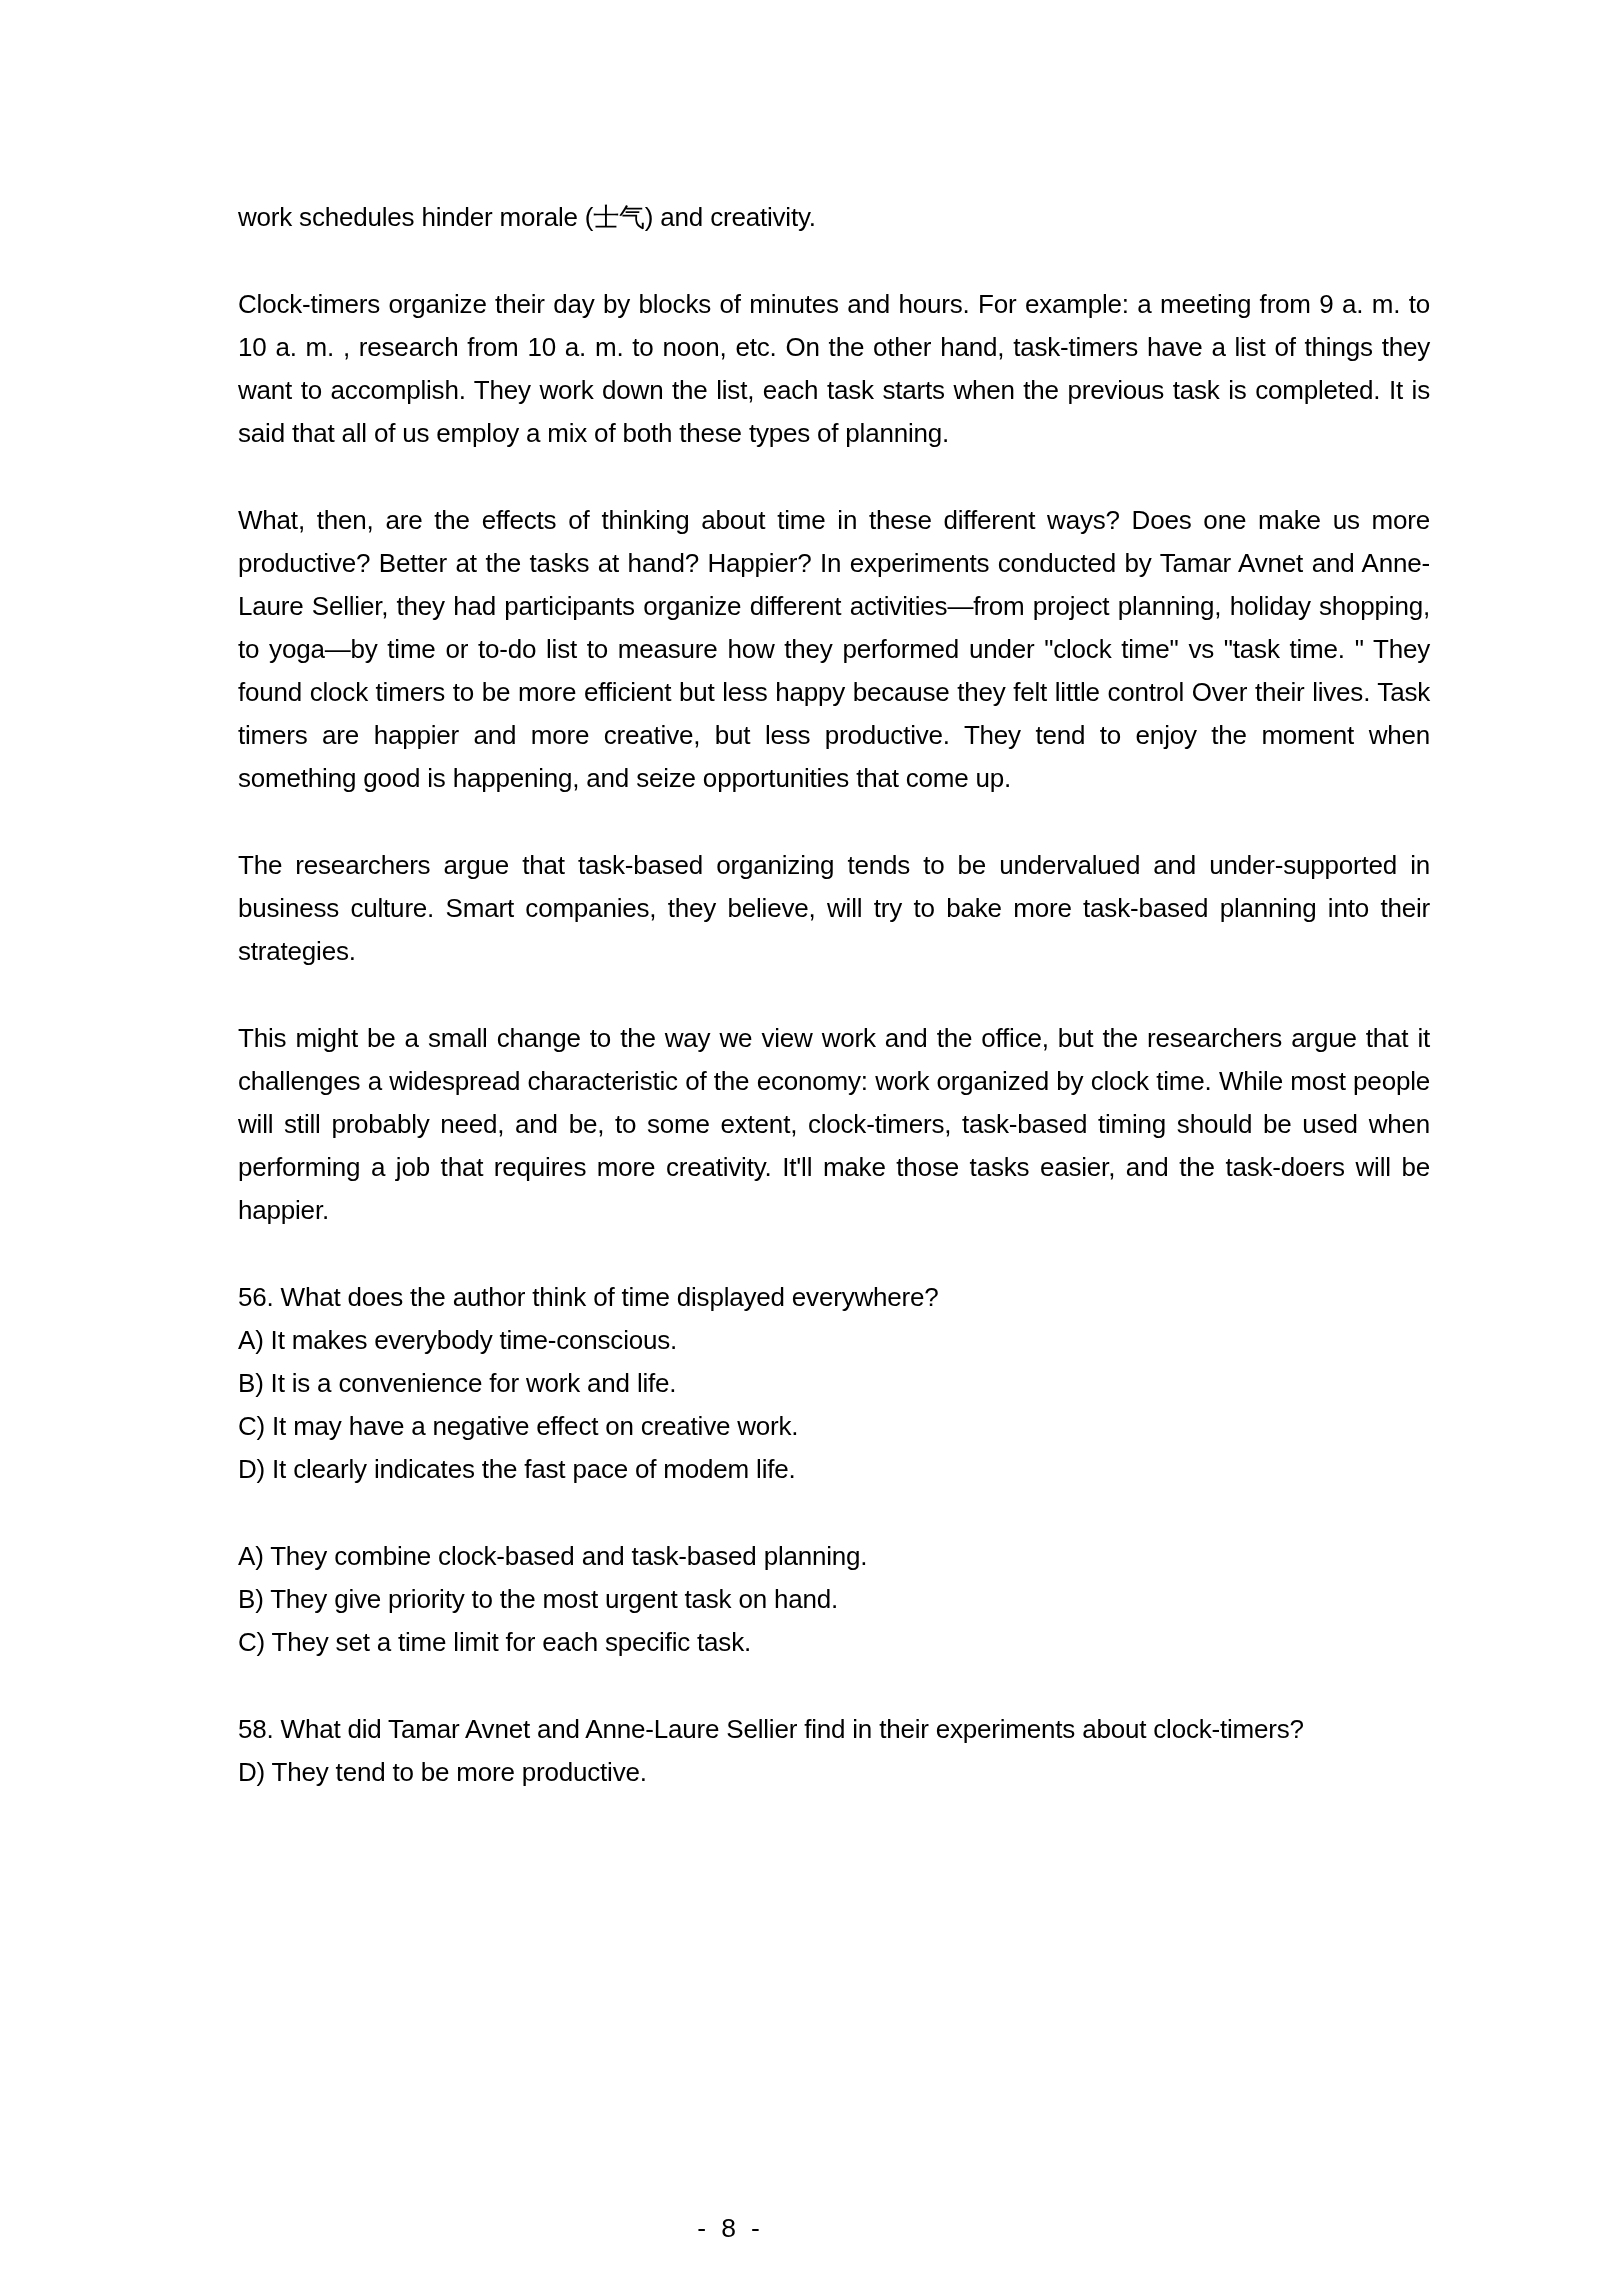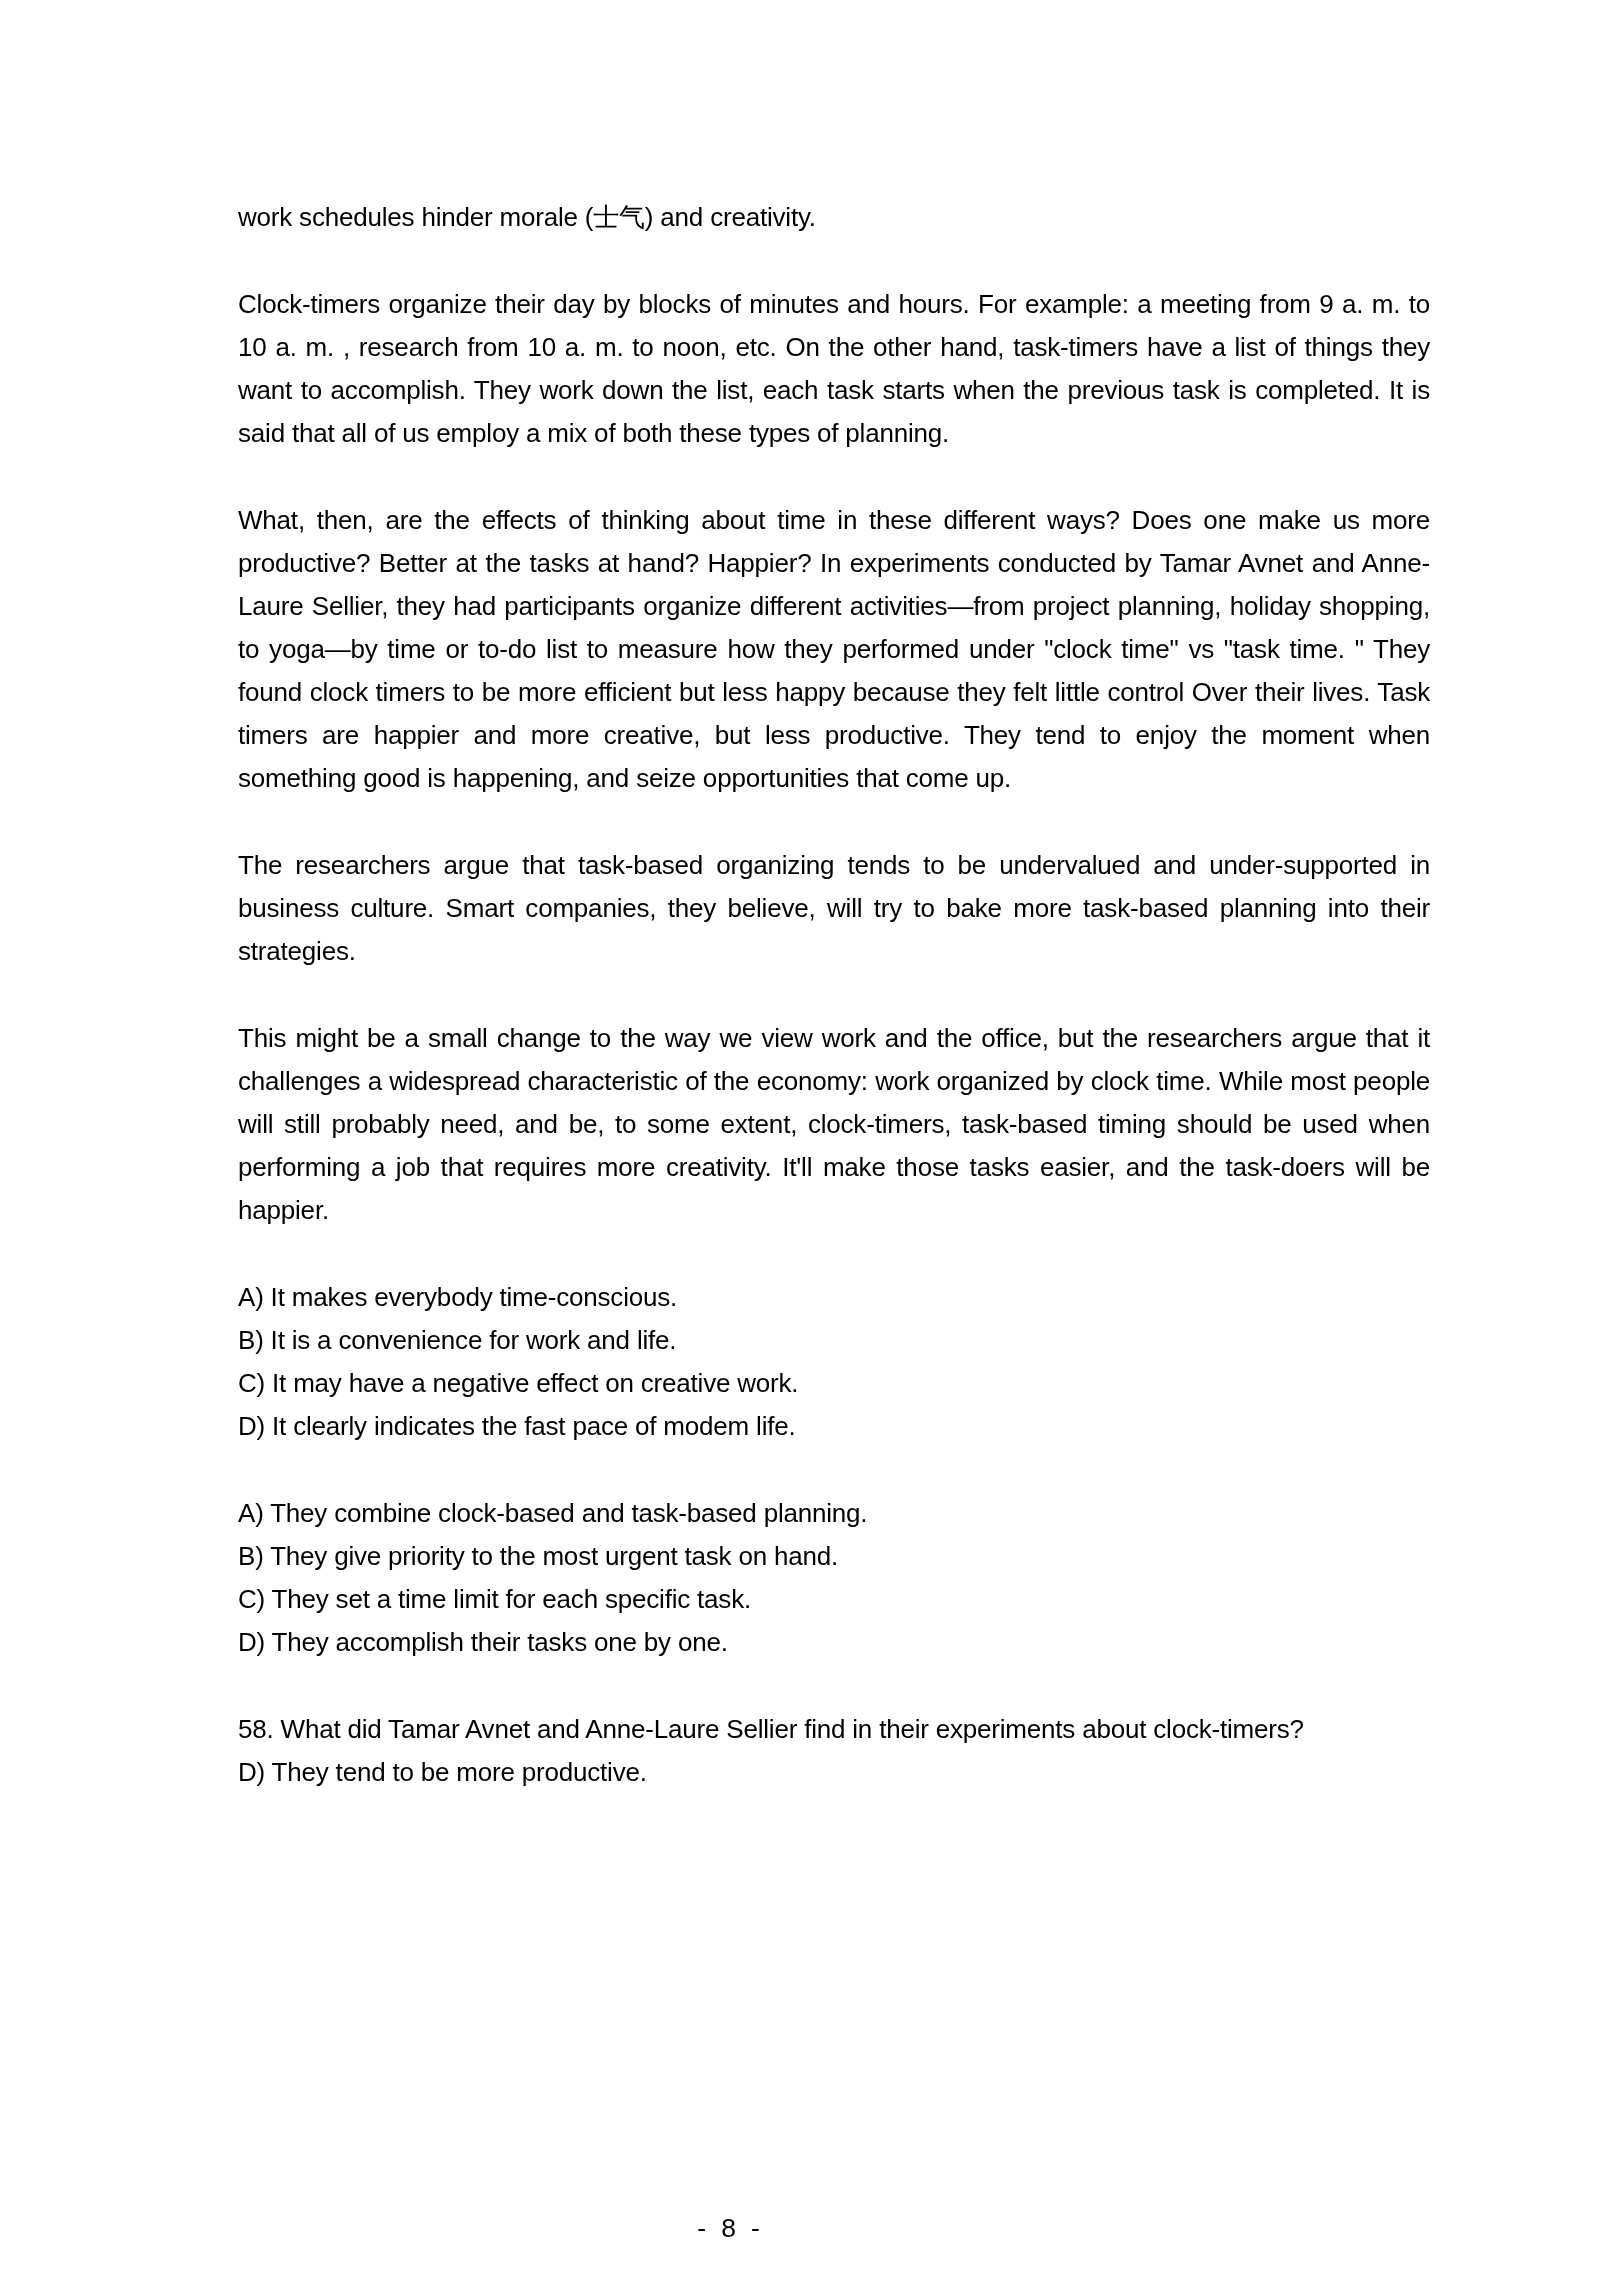--- a/index.html
+++ b/index.html
@@ -61,31 +61,31 @@
 <div class="page">
   <div class="content">
 
     <p class="para">work schedules hinder morale (士气) and creativity.</p>
     <p class="para">Clock-timers organize their day by blocks of minutes and hours. For example: a meeting from 9 a. m. to 10 a. m. , research from 10 a. m. to noon, etc. On the other hand, task-timers have a list of things they want to accomplish. They work down the list, each task starts when the previous task is completed. It is said that all of us employ a mix of both these types of planning.</p>
     <p class="para">What, then, are the effects of thinking about time in these different ways? Does one make us more productive? Better at the tasks at hand? Happier? In experiments conducted by Tamar Avnet and Anne-Laure Sellier, they had participants organize different activities—from project planning, holiday shopping, to yoga—by time or to-do list to measure how they performed under "clock time" vs "task time. " They found clock timers to be more efficient but less happy because they felt little control Over their lives. Task timers are happier and more creative, but less productive. They tend to enjoy the moment when something good is happening, and seize opportunities that come up.</p>
     <p class="para">The researchers argue that task-based organizing tends to be undervalued and under-supported in business culture. Smart companies, they believe, will try to bake more task-based planning into their strategies.</p>
     <p class="para">This might be a small change to the way we view work and the office, but the researchers argue that it challenges a widespread characteristic of the economy: work organized by clock time. While most people will still probably need, and be, to some extent, clock-timers, task-based timing should be used when performing a job that requires more creativity. It'll make those tasks easier, and the task-doers will be happier.</p>
 
     <div class="question">
+      <div class="line stem">56. What does the author think of time displayed everywhere?</div>
       <div class="line option">A) It makes everybody time-conscious.</div>
       <div class="line option">B) It is a convenience for work and life.</div>
       <div class="line option">C) It may have a negative effect on creative work.</div>
       <div class="line option">D) It clearly indicates the fast pace of modem life.</div>
     </div>
 
     <div class="question">
       <div class="line option">A) They combine clock-based and task-based planning.</div>
       <div class="line option">B) They give priority to the most urgent task on hand.</div>
       <div class="line option">C) They set a time limit for each specific task.</div>
-      <div class="line option">D) They accomplish their tasks one by one.</div>
     </div>
 
     <div class="question">
       <div class="line stem">58. What did Tamar Avnet and Anne-Laure Sellier find in their experiments about clock-timers?</div>
       <div class="line option">D) They tend to be more productive.</div>
     </div>
 
   </div>
 
   <div class="footer">- 8 -</div>

